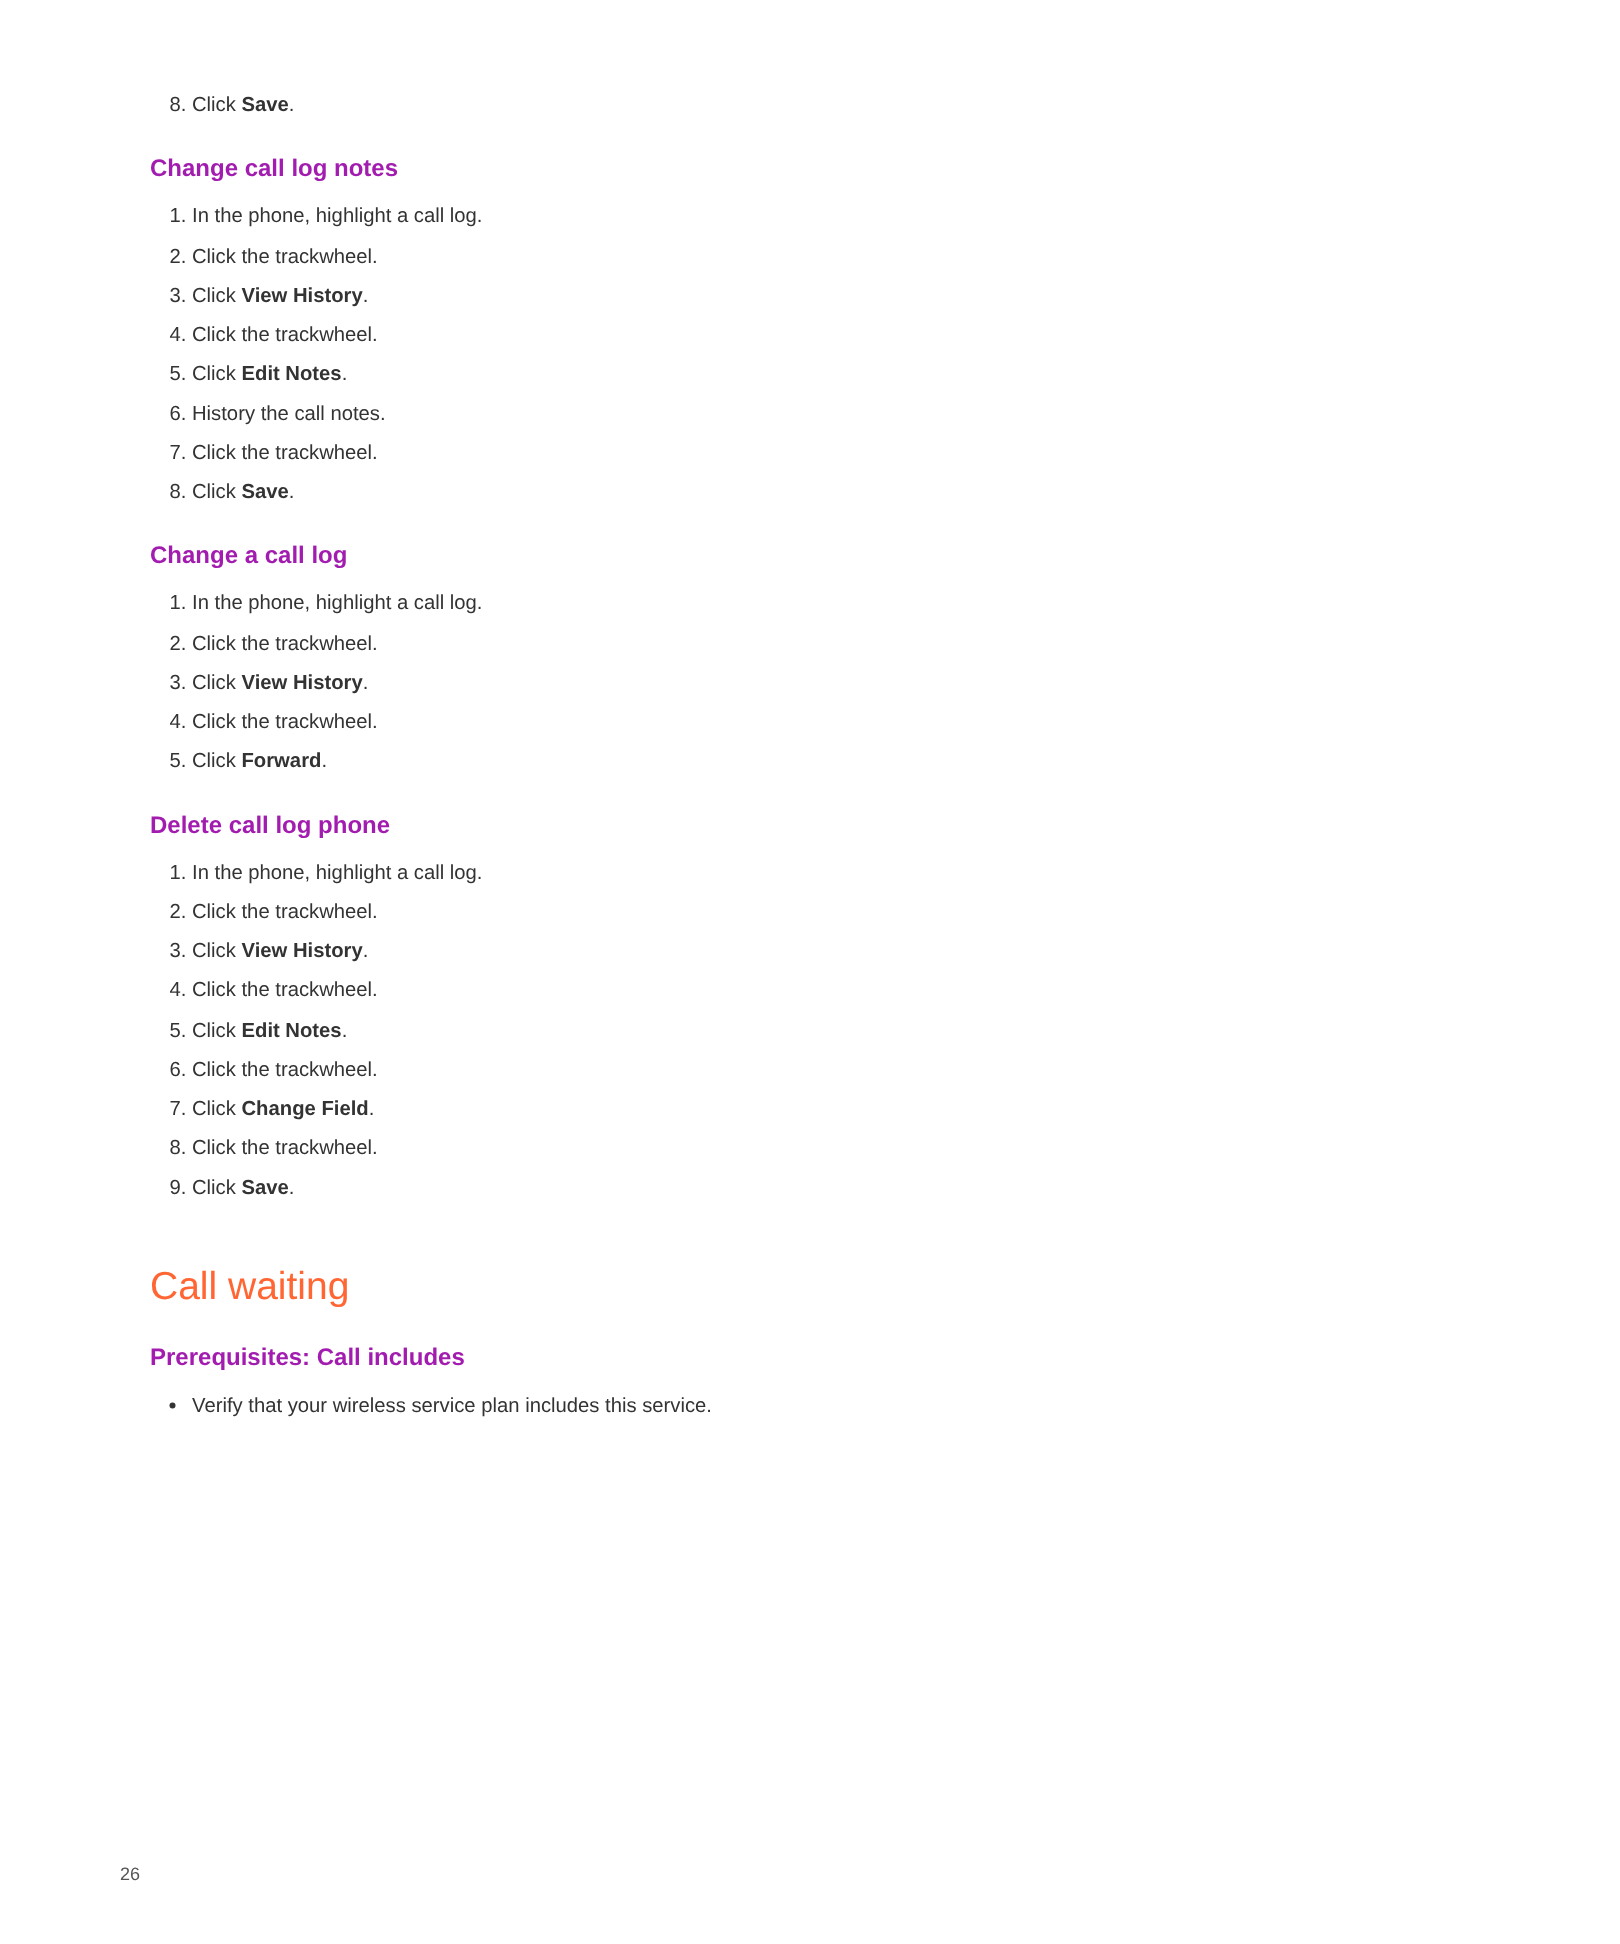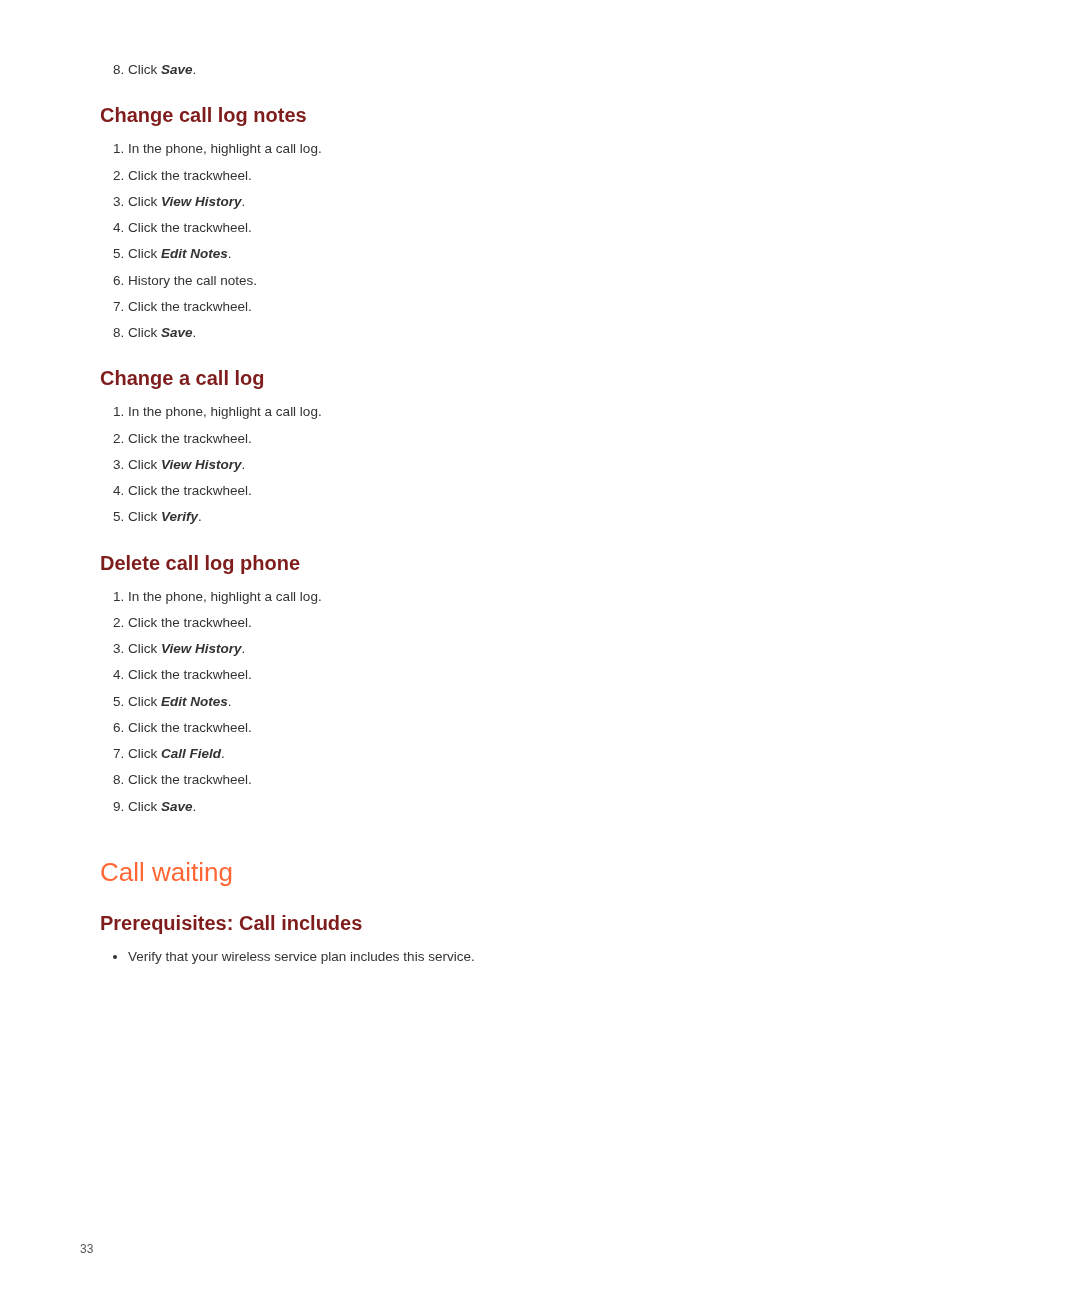--- a/index.html
+++ b/index.html
@@ -12,22 +12,22 @@
       background: #ffffff;
       font-family: Arial, Helvetica, sans-serif;
       font-size: 14px;
       color: #333333;
       width: 1080px;
       min-height: 1296px;
       padding: 60px 80px 60px 100px;
     }
 
     .section-heading {
-      color: #7f1d1d;
-      font-size: 20px;
+      color: #a21caf;
+      font-size: 16px;
       font-weight: bold;
       margin-bottom: 12px;
       margin-top: 24px;
     }
 
     .major-heading {
       color: #ff6633;
       font-size: 26px;
       font-weight: normal;
       margin-top: 40px;
@@ -52,21 +52,20 @@
 
     ul li {
       font-size: 13.5px;
       margin-bottom: 6px;
       line-height: 1.5;
       list-style-type: disc;
     }
 
     .bold {
       font-weight: bold;
-      font-style: italic;
     }
 
     .page-number {
       position: fixed;
       bottom: 40px;
       left: 80px;
       font-size: 12px;
       color: #555;
     }
 
@@ -97,43 +96,43 @@
   </ol>
 </div>
 
 <div>
   <div class="section-heading">Change a call log</div>
   <ol>
     <li>In the phone, highlight a call log.</li>
     <li>Click the trackwheel.</li>
     <li>Click <span class="bold">View History</span>.</li>
     <li>Click the trackwheel.</li>
-    <li>Click <span class="bold">Verify</span>.</li>
+    <li>Click <span class="bold">Forward</span>.</li>
   </ol>
 </div>
 
 <div>
   <div class="section-heading">Delete call log phone</div>
   <ol>
     <li>In the phone, highlight a call log.</li>
     <li>Click the trackwheel.</li>
     <li>Click <span class="bold">View History</span>.</li>
     <li>Click the trackwheel.</li>
     <li>Click <span class="bold">Edit Notes</span>.</li>
     <li>Click the trackwheel.</li>
-    <li>Click <span class="bold">Call Field</span>.</li>
+    <li>Click <span class="bold">Change Field</span>.</li>
     <li>Click the trackwheel.</li>
     <li>Click <span class="bold">Save</span>.</li>
   </ol>
 </div>
 
 <div>
   <div class="major-heading">Call waiting</div>
 
   <div>
     <div class="section-heading">Prerequisites: Call includes</div>
     <ul>
       <li>Verify that your wireless service plan includes this service.</li>
     </ul>
   </div>
 </div>
 
-<div class="page-number">33</div>
+<div class="page-number">26</div>
 
 </body></html>

